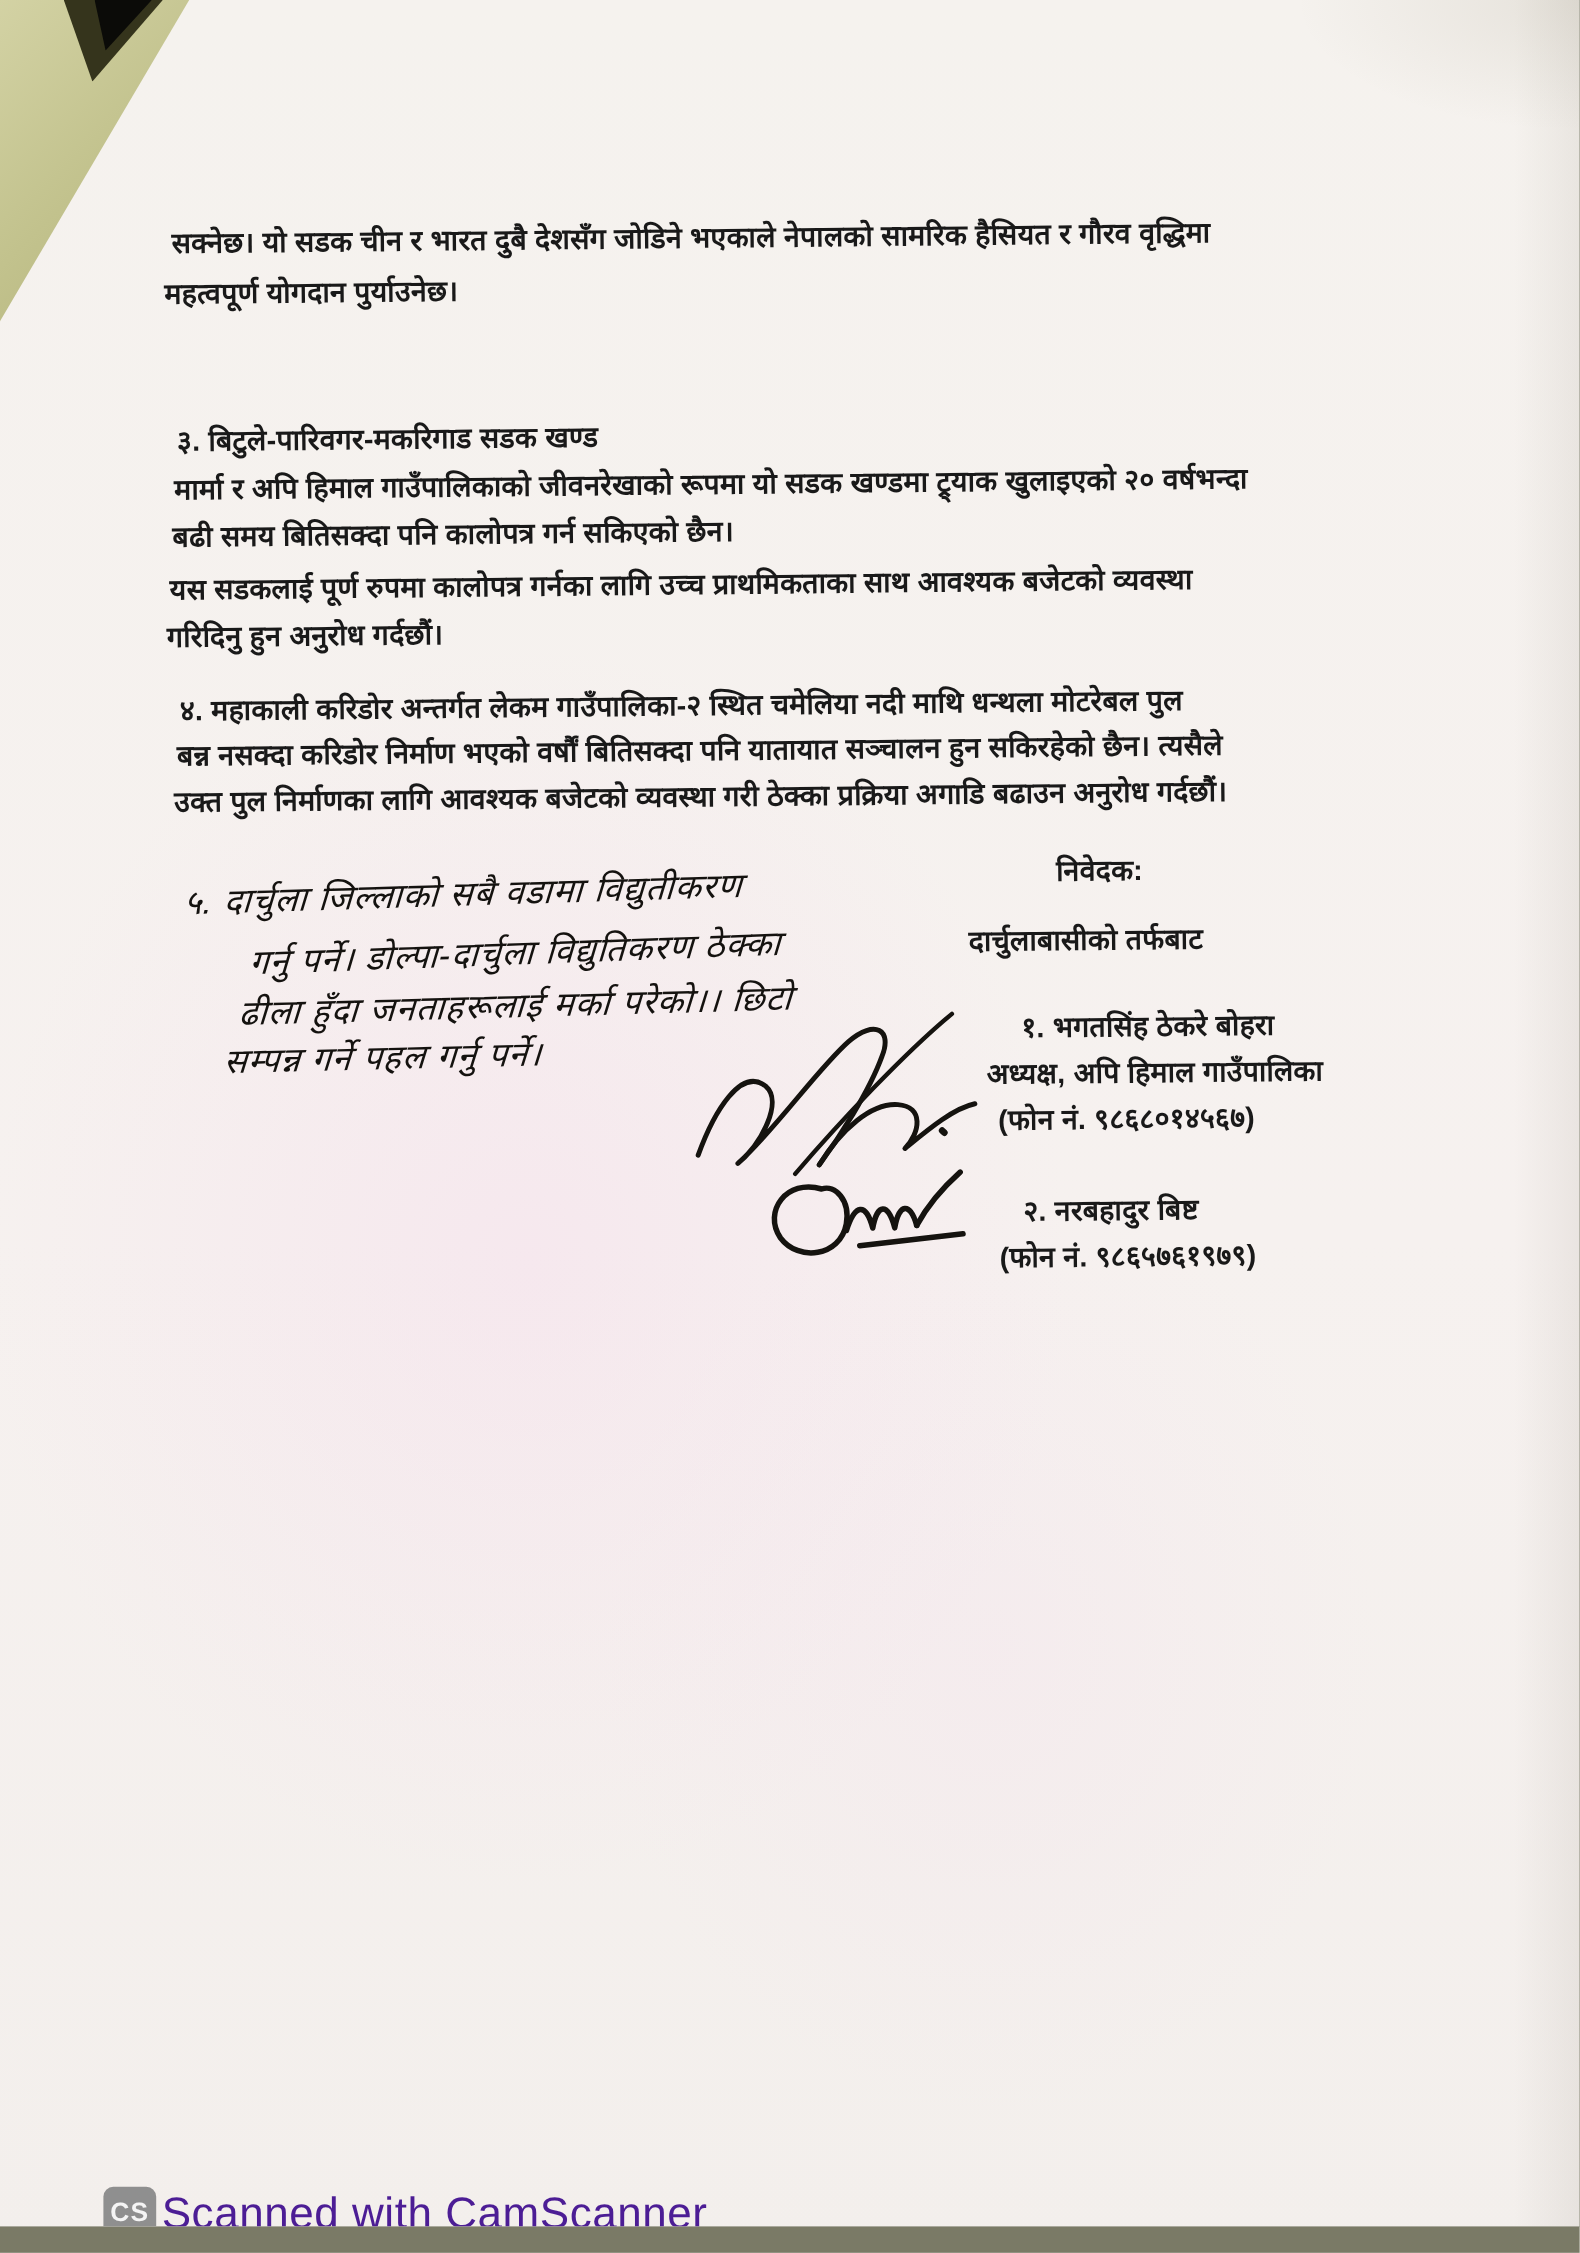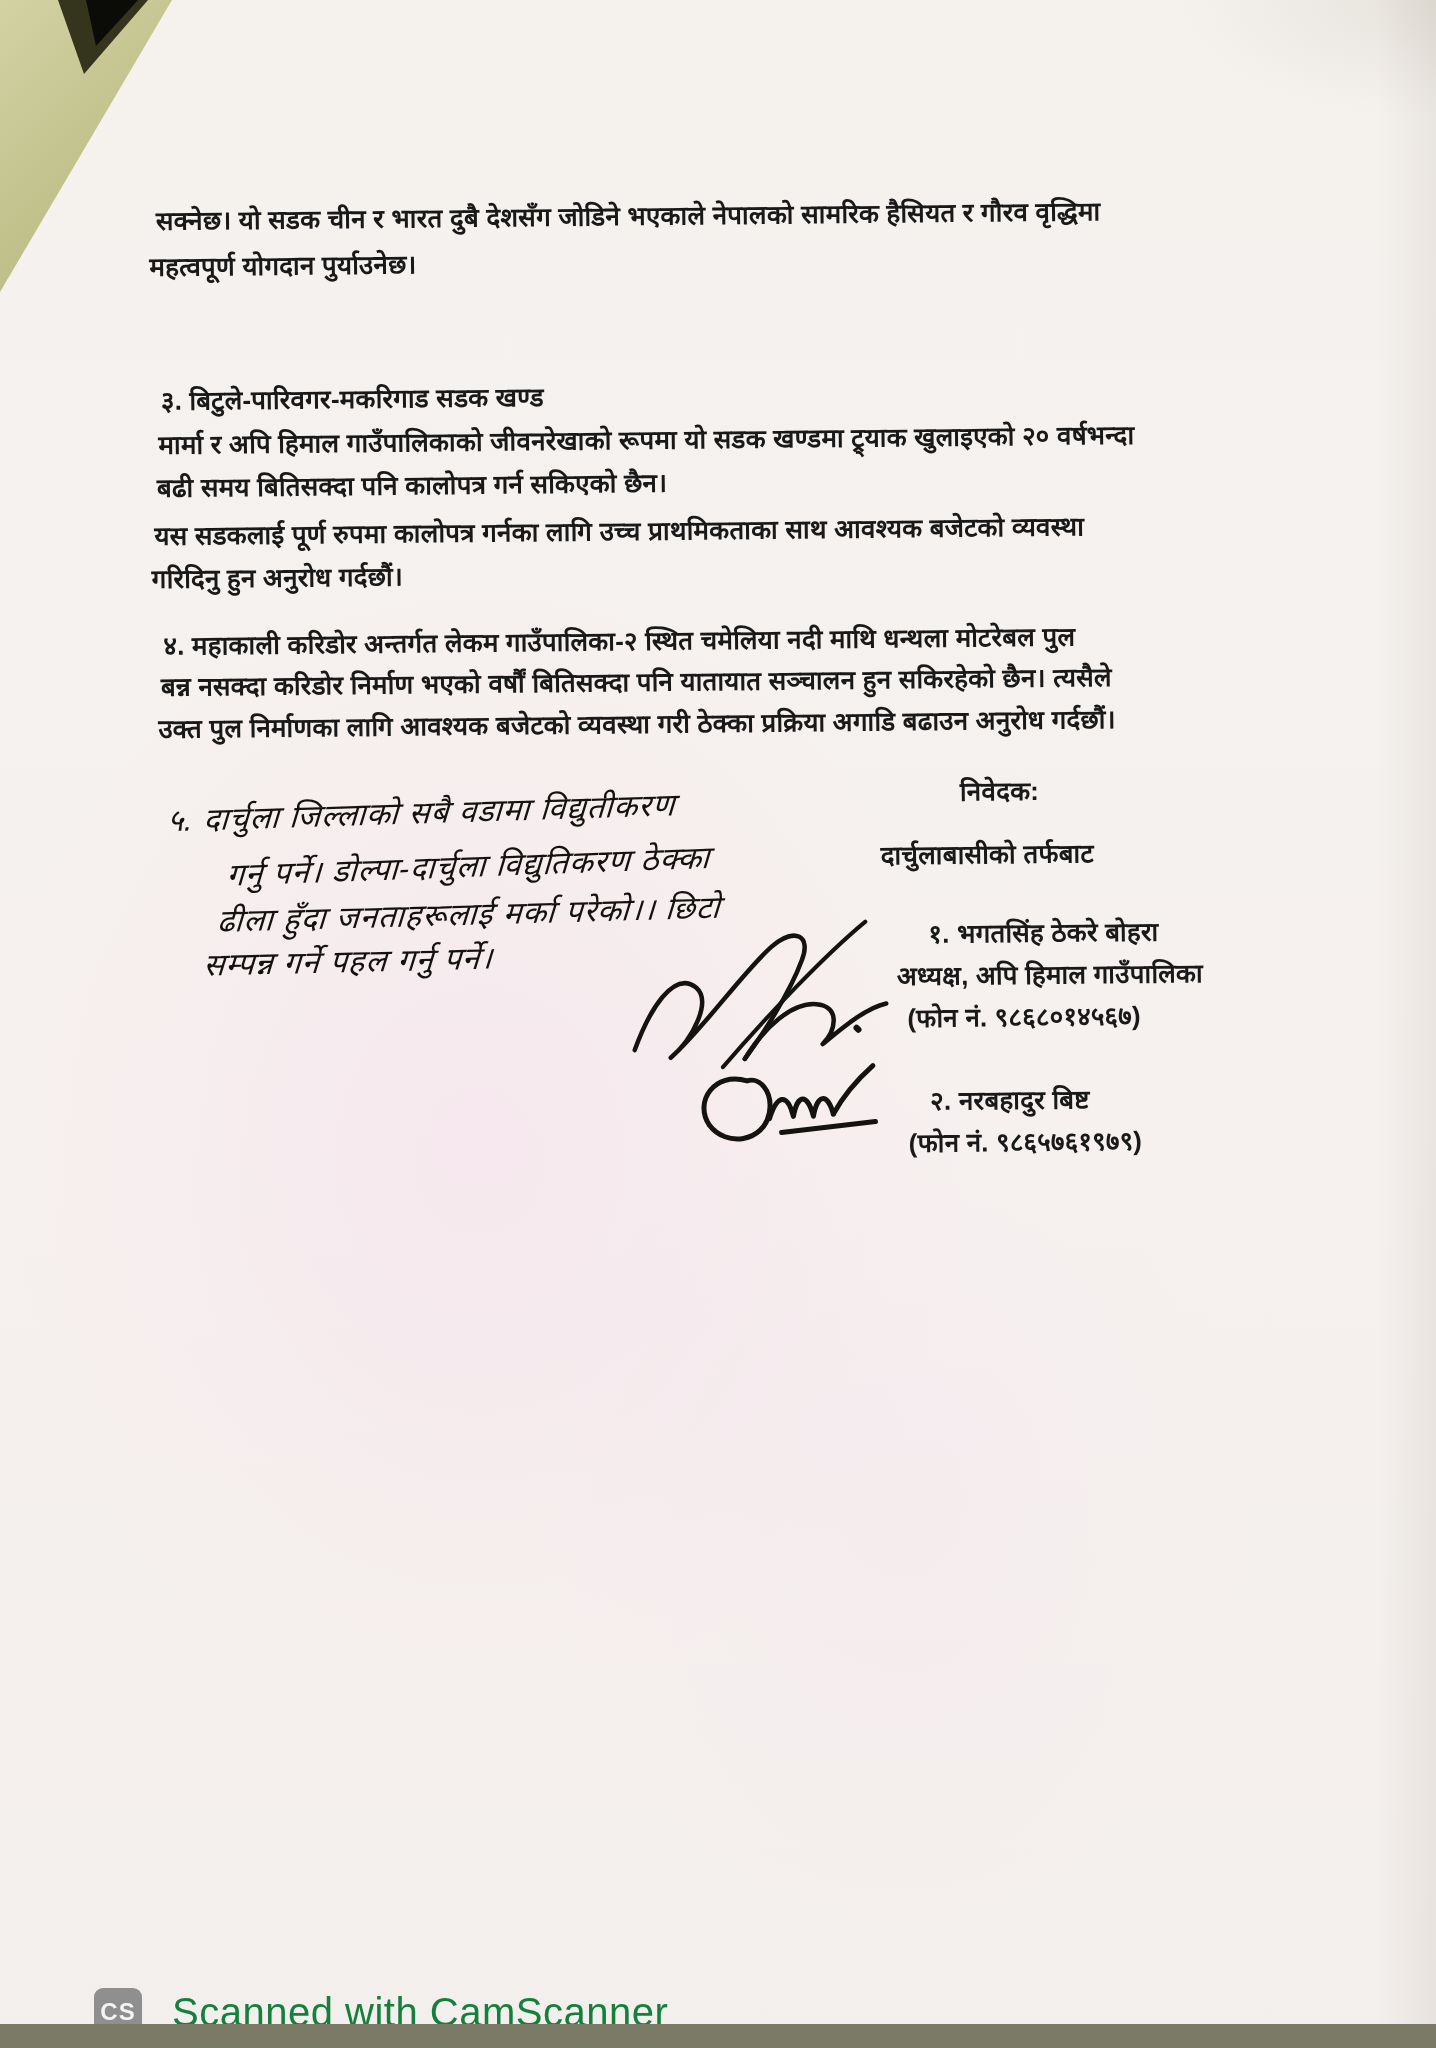--- a/index.html
+++ b/index.html
@@ -49,29 +49,29 @@
     font-size:26px;font-weight:700;letter-spacing:0.2px;
   }
   .hand{
     position:absolute;white-space:nowrap;color:#14120f;
     font-size:31px;font-weight:400;font-style:italic;
     letter-spacing:1px;transform:skewX(-4deg);
   }
   .sig{position:absolute;}
   .sig path{fill:none;stroke:#15130f;stroke-linecap:round;stroke-linejoin:round;}
   .watermark{
-    position:absolute;left:50px;top:1988px;display:flex;align-items:center;gap:30px;padding-left:44px;
+    position:absolute;left:50px;top:1988px;display:flex;align-items:center;gap:5px;padding-left:44px;
   }
   .wm-icon{
     width:48px;height:48px;border-radius:9px;background:#8f8f8f;
     display:flex;align-items:center;justify-content:center;
     color:#f4f4f4;font-size:24px;font-weight:700;letter-spacing:1px;
   }
   .wm-text{
-    color:#15803d;font-size:40px;font-weight:400;letter-spacing:0.5px;
+    color:#4c1d95;font-size:40px;font-weight:400;letter-spacing:0.5px;
     white-space:nowrap;
   }
 </style>
 </head>
 <body>
 
 <div id="canvas">
 
   <div class="scan-corner"></div>
   <div class="corner-fold"></div>

